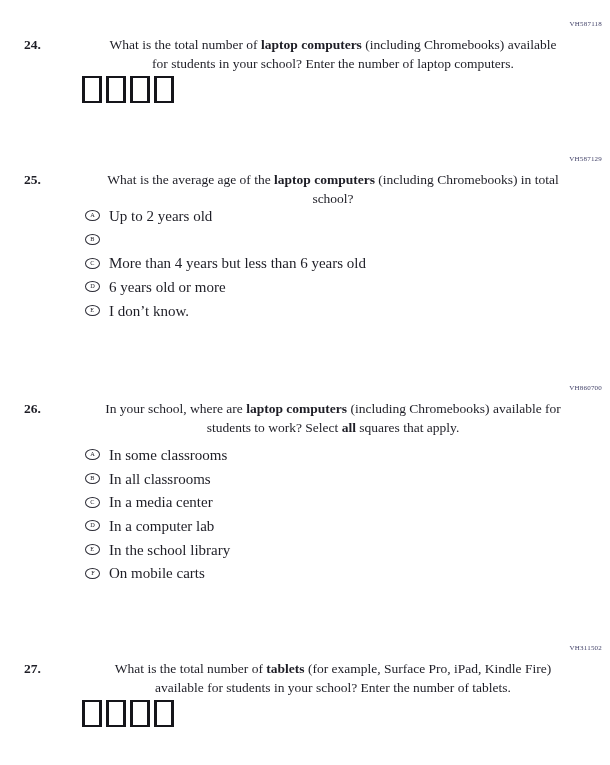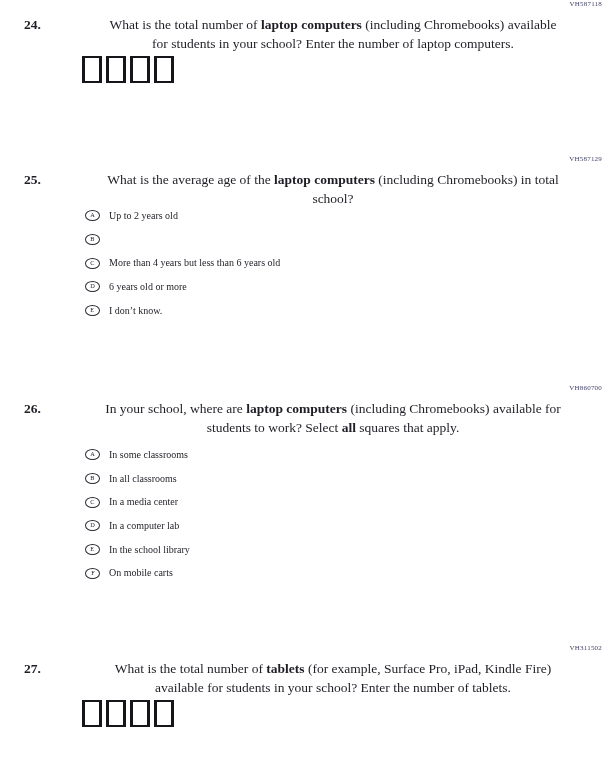--- a/index.html
+++ b/index.html
@@ -5,21 +5,21 @@
   html, body { margin: 0; padding: 0; }
   body {
     width: 610px; height: 765px;
     background: #ffffff;
     position: relative;
     overflow: hidden;
     font-family: "Liberation Serif", "DejaVu Serif", serif;
     color: #1e1e26;
   }
   .question { position: absolute; left: 0; right: 0; }
-  .question:nth-of-type(1) { top: 0; }
+  .question:nth-of-type(1) { top: 20px; }
   .question:nth-of-type(2) { top: 155px; }
   .question:nth-of-type(3) { top: 384px; }
   .question:nth-of-type(4) { top: 644px; }
 
   .item-code {
     text-align: right;
     padding-right: 8px;
     font-size: 7px;
     line-height: 8px;
     color: #44446a;
@@ -56,21 +56,21 @@
     border-radius: 50%;
     display: flex; align-items: center; justify-content: center;
     margin-right: 9px;
     box-sizing: content-box;
   }
   .bubble-letter {
     font-size: 7px; line-height: 7px;
     color: #1e1e26;
     transform: scale(0.9);
   }
-  .option-label { font-size: 10px; line-height: 14px; white-space: nowrap; }
+  .option-label { font-size: 15px; line-height: 14px; white-space: nowrap; }
 </style>
 </head>
 <body>
 
 <main>
     <section class="question q-digit-entry">
       <div class="item-code">VH587118</div>
       <div class="qrow">
         <div class="qnum">24.</div>
         <div class="qbody">

